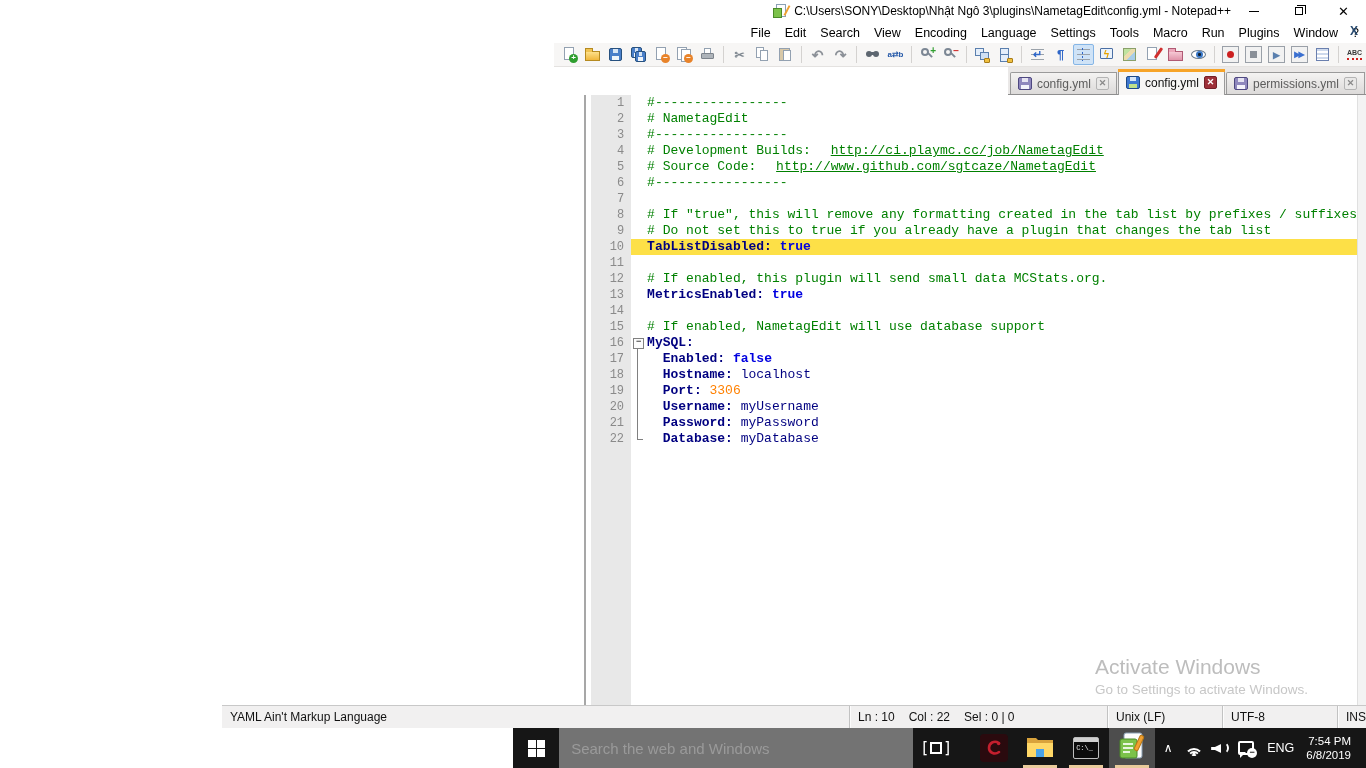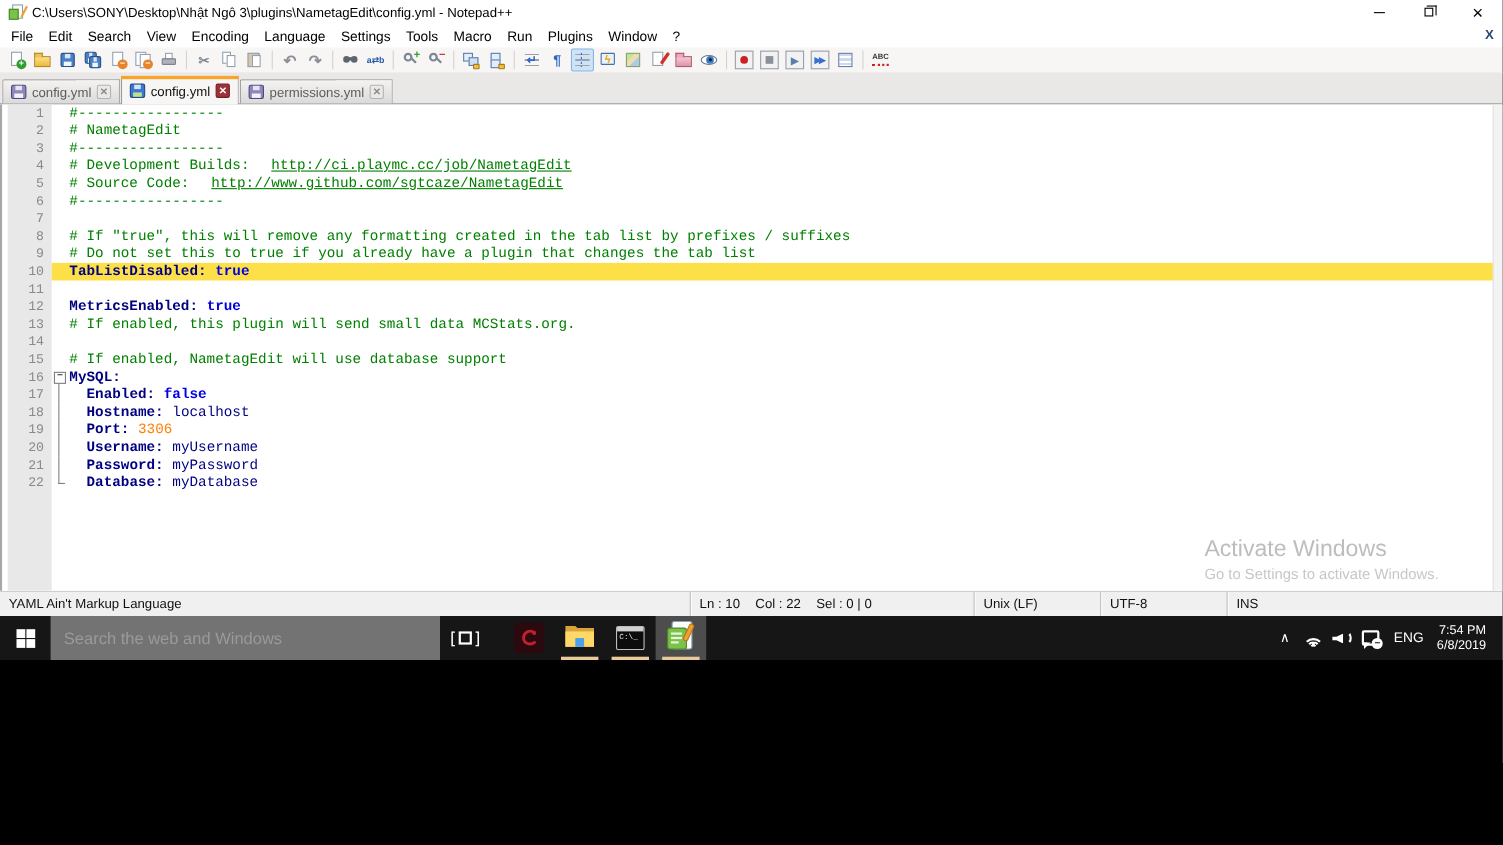--- a/index.html
+++ b/index.html
@@ -1,18 +1,18 @@
 <!DOCTYPE html>
 <html><head>
 <meta charset="utf-8">
 <style>
   * { margin:0; padding:0; box-sizing:border-box; }
   html,body { width:1366px; height:768px; overflow:hidden; background:#000; }
-  .screen { position:relative; width:1366px; height:600px; display:flex; flex-direction:column;
-            font-family:"Liberation Sans", sans-serif; background:#fff; }
+  .screen { position:relative; width:1366px; height:768px; display:flex; flex-direction:column;
+            font-family:"Liberation Sans", sans-serif; background:#fff;align-items:flex-end; }
 
   
   .titlebar { height:22px; background:#ffffff; display:flex; align-items:center; flex:0 0 auto; }
   .npp-mini { width:15px; height:15px; margin:0 6px 0 8px; position:relative; flex:0 0 auto; }
   .npp-mini .pgw { position:absolute; left:3px; top:0; width:10px; height:13px; background:#fdfdfd; border:1px solid #8aa0b4; }
   .npp-mini .grn { position:absolute; left:0; top:4px; width:9px; height:10px; background:#7cc24a; border:1px solid #4a8a28; }
   .npp-mini .pen { position:absolute; right:0; top:1px; width:2px; height:11px; background:#f0a030; transform:rotate(28deg); }
   .title-text { font-size:12px; color:#000; white-space:nowrap; }
   .win-controls { margin-left:auto; display:flex; height:100%; }
   .wc { width:45px; height:100%; display:flex; align-items:center; justify-content:center; color:#000; }
@@ -500,25 +500,25 @@
         <div class="line hl">
           <span class="fold"></span>
           <span class="code"><span class="sc-key">TabListDisabled:</span><span class="sc-plain"> </span><span class="sc-bool">true</span></span>
         </div>
         <div class="line">
           <span class="fold"></span>
           <span class="code"></span>
         </div>
         <div class="line">
           <span class="fold"></span>
+          <span class="code"><span class="sc-comment"># If enabled, this plugin will send small data MCStats.org.</span></span>
+        </div>
+        <div class="line">
+          <span class="fold"></span>
           <span class="code"><span class="sc-key">MetricsEnabled:</span><span class="sc-plain"> </span><span class="sc-bool">true</span></span>
-        </div>
-        <div class="line">
-          <span class="fold"></span>
-          <span class="code"><span class="sc-comment"># If enabled, this plugin will send small data MCStats.org.</span></span>
         </div>
         <div class="line">
           <span class="fold"></span>
           <span class="code"></span>
         </div>
         <div class="line">
           <span class="fold"></span>
           <span class="code"><span class="sc-comment"># If enabled, NametagEdit will use database support</span></span>
         </div>
         <div class="line">

